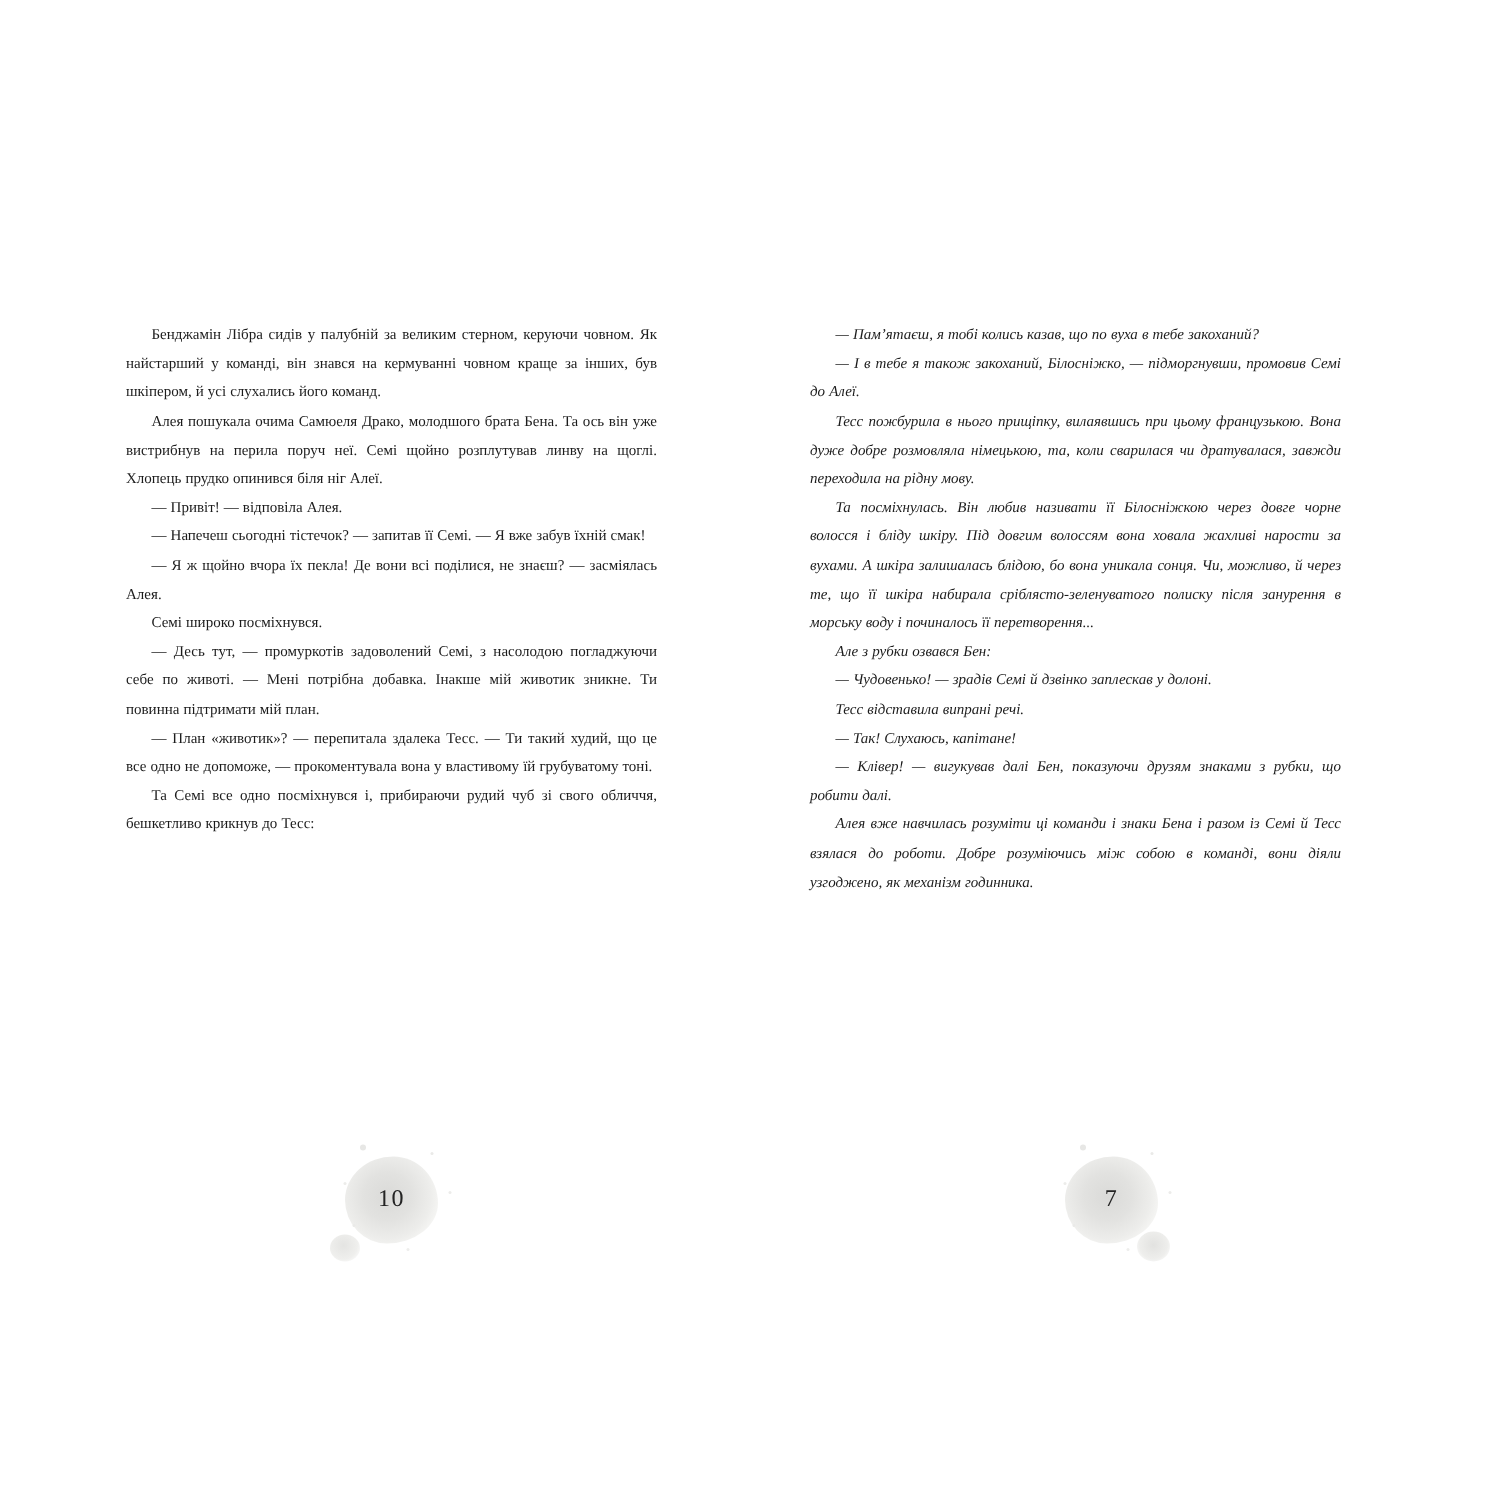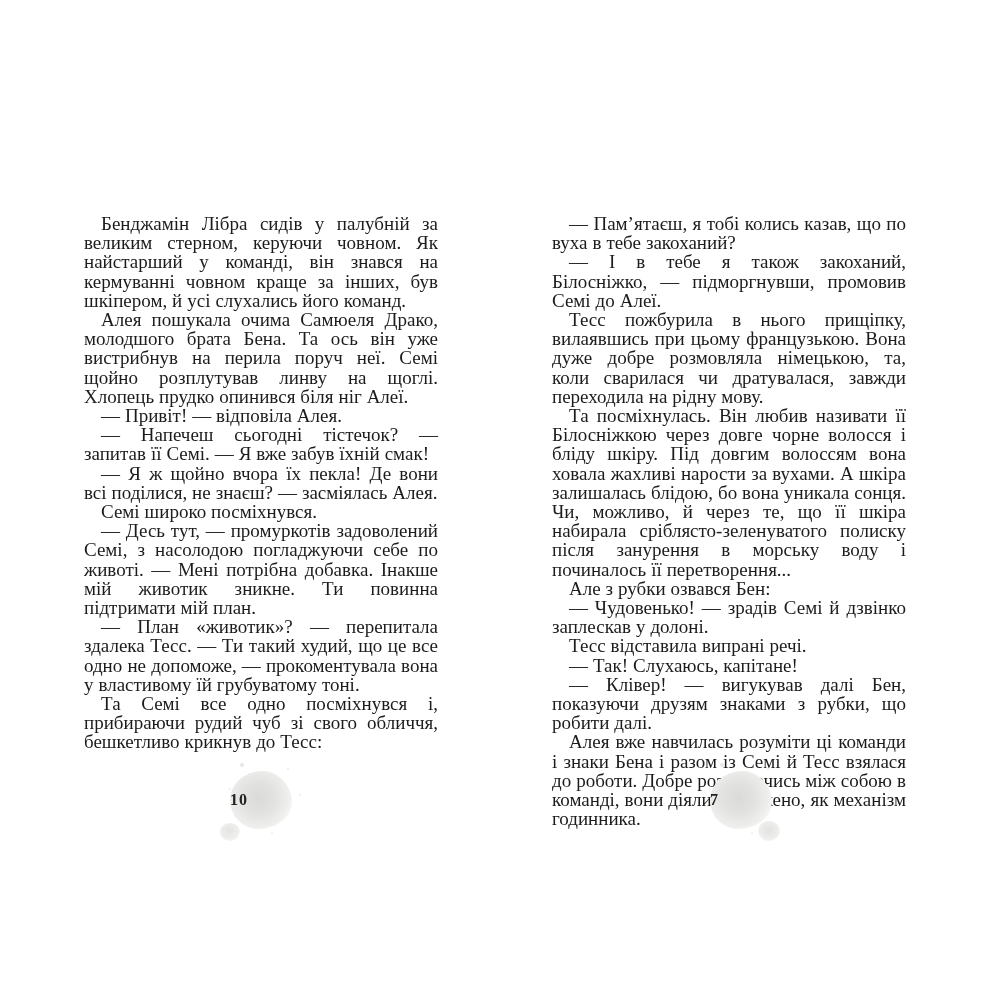--- a/index.html
+++ b/index.html
@@ -19,43 +19,43 @@
     width: 1000px;
     height: 1000px;
     background: #ffffff;
   }
   .page-column {
     position: absolute;
     top: 214px;
     width: 354px;
   }
   .page-column.left  { left: 84px; }
-  .page-column.right { left: 552px; }
+  .page-column.right { left: 540px; font-style: italic; }
 
   p.para {
     margin: 0;
-    font-size: 19px;
+    font-size: 10px;
     line-height: 19.2px;
     text-align: justify;
     text-indent: 17px;
     color: #1c1c1c;
     word-spacing: 0.2px;
   }
 
   
   .blot {
     position: absolute;
     width: 62px;
     height: 58px;
     display: flex;
     align-items: center;
+    justify-content: center;
     border-radius: 52% 48% 55% 45% / 50% 54% 46% 50%;
     background: radial-gradient(circle at 46% 46%,
       #dadad8 0%, #e2e2e0 35%, #ededeb 62%, #f8f8f6 80%, rgba(255,255,255,0) 95%);
-    font-weight: bold;
   }
   .blot::before {
     content: "";
     position: absolute;
     width: 4px; height: 4px;
     border-radius: 50%;
     background: #e7e7e5;
     top: -8px; left: 10px;
     box-shadow: 46px 4px 0 -1px #eaeae8,
                 58px 30px 0 -1px #ececea,

